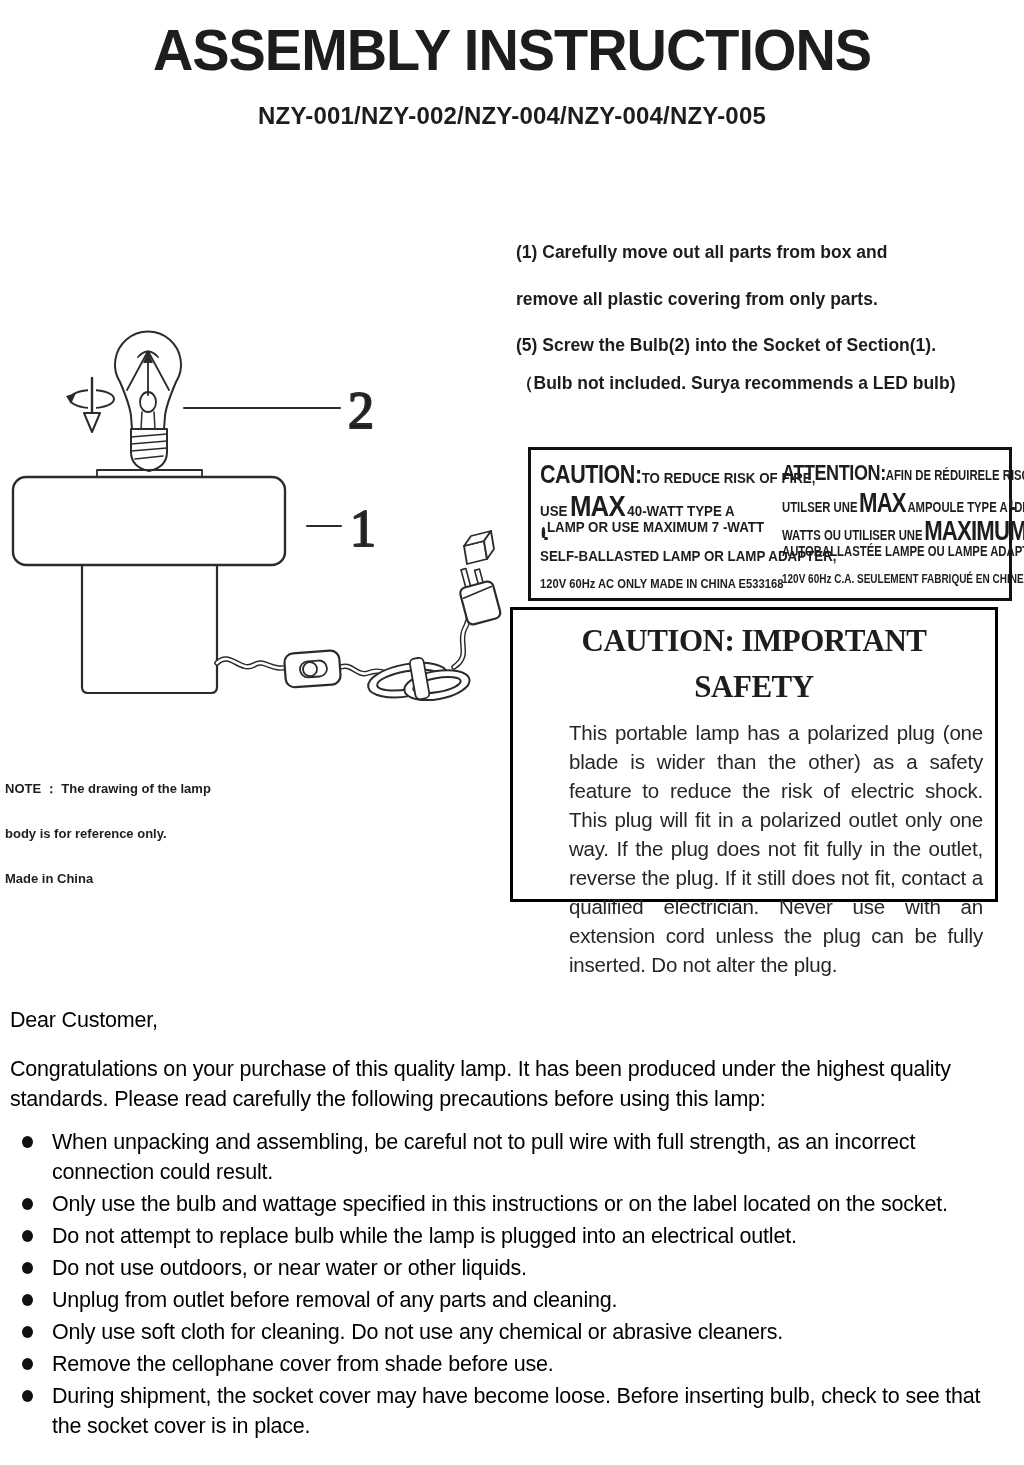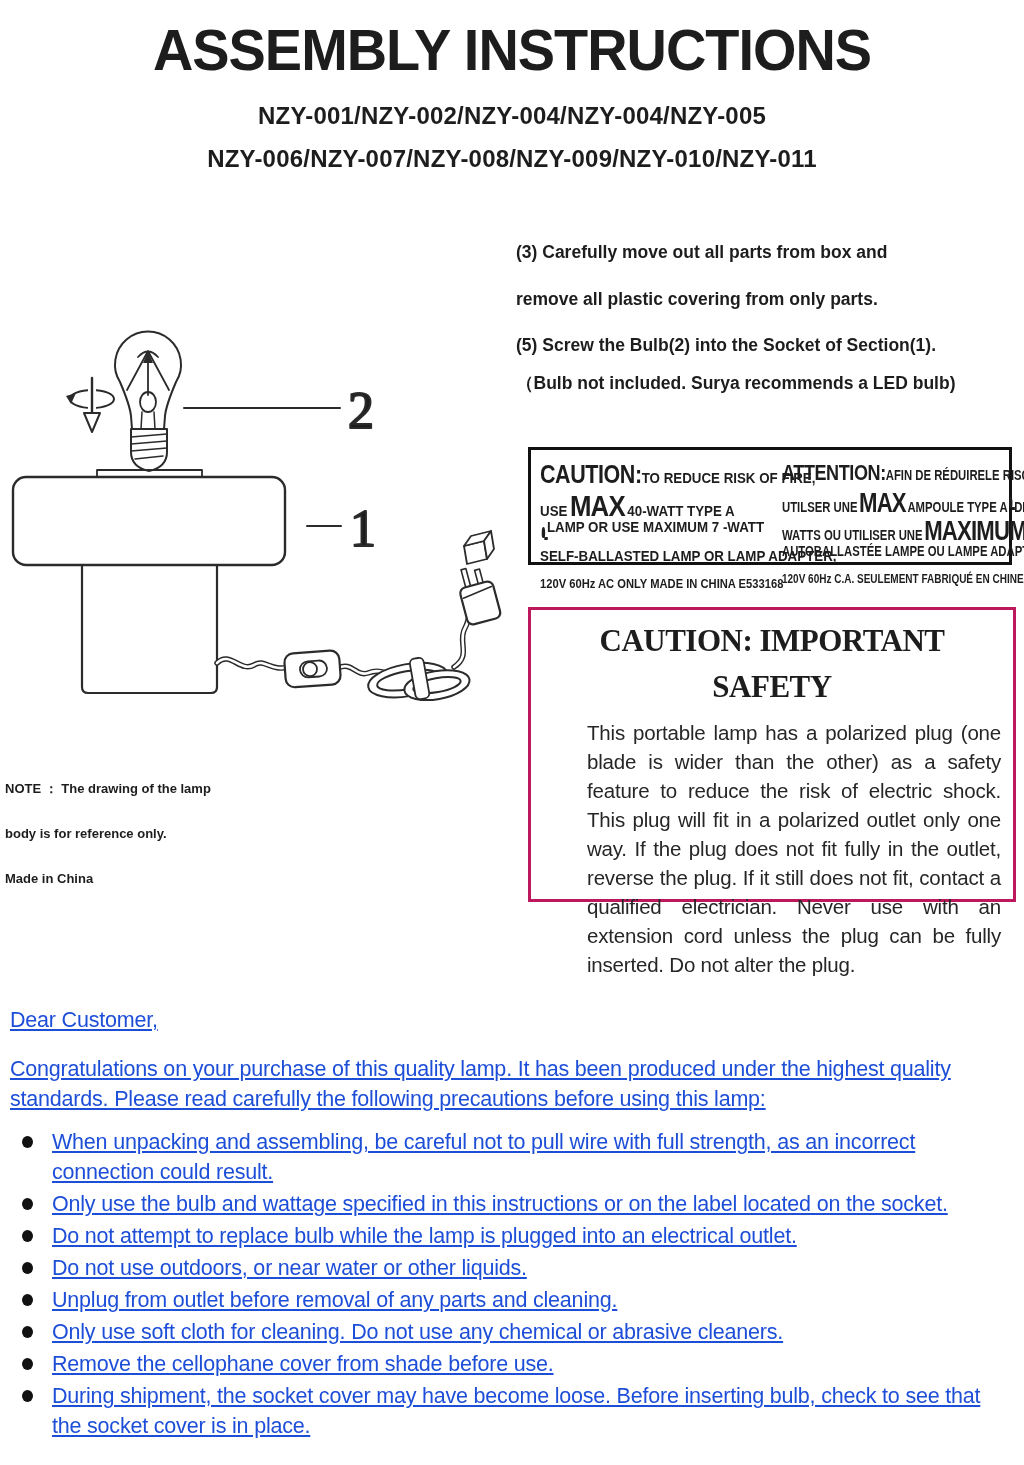--- a/index.html
+++ b/index.html
@@ -23,21 +23,21 @@
   .steps { position:absolute; left:516px; top:241px; width:505px;
     font-weight:bold; font-size:17.5px; line-height:22px; }
   .steps p.gap-lg { margin-bottom:25px; }
   .steps p.gap-md { margin-bottom:24px; }
   .steps p.cont { margin-top:16px; }
   
   .diagram { position:absolute; left:0; top:325px; }
   .callout-num { font-family:"Liberation Serif", serif; font-size:52px; fill:#1d1d1d; }
   
   .caution-label {
-    position:absolute; left:528px; top:447px; width:484px; height:118px;
+    position:absolute; left:528px; top:447px; width:484px; height:154px;
     border:3px solid #111; background:#fff; display:flex; padding:10px 6px 6px 9px;
   }
   .cl-col { white-space:nowrap; font-weight:bold; }
   .cl-col.left  { width:228px; transform:scaleX(0.86); transform-origin:left top; }
   .cl-col.right { width:240px; transform:scaleX(0.82); transform-origin:left top; margin-left:14px; }
   .cl-line { display:flex; align-items:baseline; }
   .cl-col.left  .cl-line { height:29px; }
   .cl-col.right .cl-line { height:28px; }
   .t-big  { font-size:25px; letter-spacing:-0.5px; }
   .t-big2 { font-size:22px; letter-spacing:-0.5px; }
@@ -49,53 +49,52 @@
   .t-s2   { font-size:12.2px; }
   .bulb-glyph { display:inline-block; width:10px; height:11px; border:2px solid #1d1d1d;
     border-radius:50% 50% 42% 42%; position:relative; align-self:center; margin:0 2px; }
   .bulb-glyph::after { content:""; position:absolute; left:1px; bottom:-4px; width:4px;
     height:3px; background:#1d1d1d; }
   .cfl-glyph { display:inline-block; width:12px; height:13px; align-self:center; margin:0 2px;
     border-radius:2px;
     background:repeating-linear-gradient(to bottom,#1d1d1d 0 2px,transparent 2px 4.2px); }
   
   .safety-box {
-    position:absolute; left:528px; top:607px; width:488px; height:295px;
-    border:3px solid #be185d; background:#fff; padding:8px 12px 0 12px;
+    position:absolute; left:510px; top:607px; width:488px; height:295px;
+    border:3px solid #000000; background:#fff; padding:8px 12px 0 12px;
   }
   .safety-head { font-family:"Liberation Serif", serif; font-weight:bold;
     font-size:31px; text-align:center; line-height:46px; letter-spacing:-0.5px; }
   .safety-body { margin-top:8px; font-size:20.5px; line-height:29px;
     text-align:justify; text-justify:inter-word; letter-spacing:-0.2px; color:#262626;margin-left:44px; }
   
   .note-block { position:absolute; left:5px; top:778px; font-weight:bold;
     font-size:13px; line-height:22px; }
   .note-block div { margin-bottom:23px; }
   
   .letter { position:absolute; left:10px; top:1008px; width:985px;
-    font-size:21.5px; color:#1d4ed8; letter-spacing:-0.2px;text-decoration:underline; }
+    font-size:21.5px; color:#000000; letter-spacing:-0.2px; }
   .salutation { margin-bottom:21px; }
   .intro { line-height:30px; margin-bottom:13px; width:960px; }
   .precautions { list-style:none; }
   .precautions li { position:relative; padding-left:42px; line-height:30px;
     margin-bottom:2px; width:975px; }
   .precautions li .dot { position:absolute; left:12px; top:9px; width:11px; height:12px;
     border-radius:50%; background:#111; }
 </style>
 </head>
 <body>
 
 <div class="page">
 
   <div class="title">ASSEMBLY INSTRUCTIONS</div>
   <div class="model-line model-1">NZY-001/NZY-002/NZY-004/NZY-004/NZY-005</div>
-  <div class="model-line model-2">NZY-006/NZY-007/NZY-008/NZY-009/NZY-010/NZY-011</div>
 
   <div class="steps">
-    <p class="gap-lg">(3) Carefully move out all parts from box and</p>
+    <p class="gap-lg">(1) Carefully move out all parts from box and</p>
     <p class="gap-md">remove all plastic covering from only parts.</p>
     <p>(5) Screw the Bulb(2) into the Socket of Section(1).</p>
     <p class="cont">（Bulb not included. Surya recommends a LED bulb)</p>
   </div>
 
   <svg class="diagram" width="520" height="395" viewBox="0 325 520 395">
     <g fill="none" stroke="#2b2b2b" stroke-width="2" stroke-linecap="round" stroke-linejoin="round">
 
       <g>
         <ellipse cx="92" cy="399" rx="22" ry="9"></ellipse>

